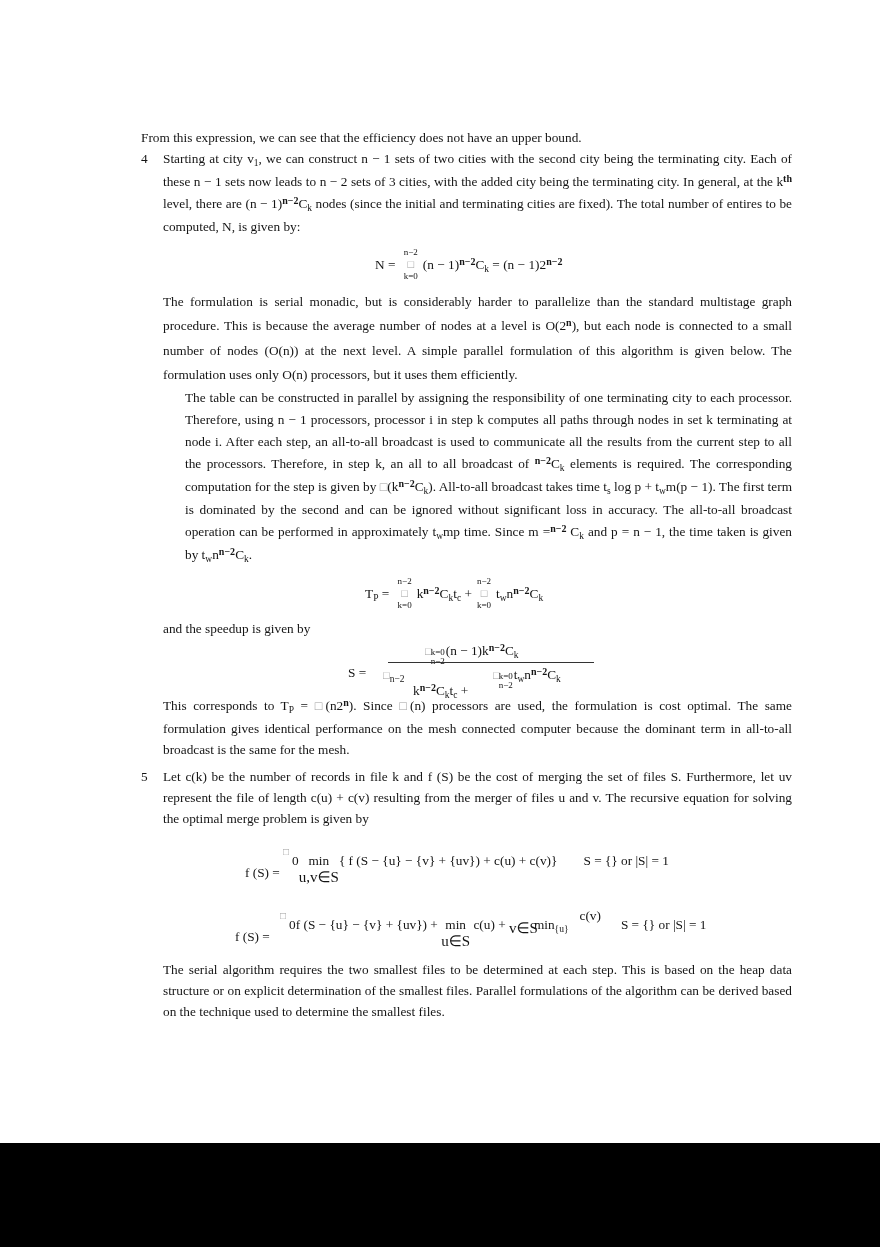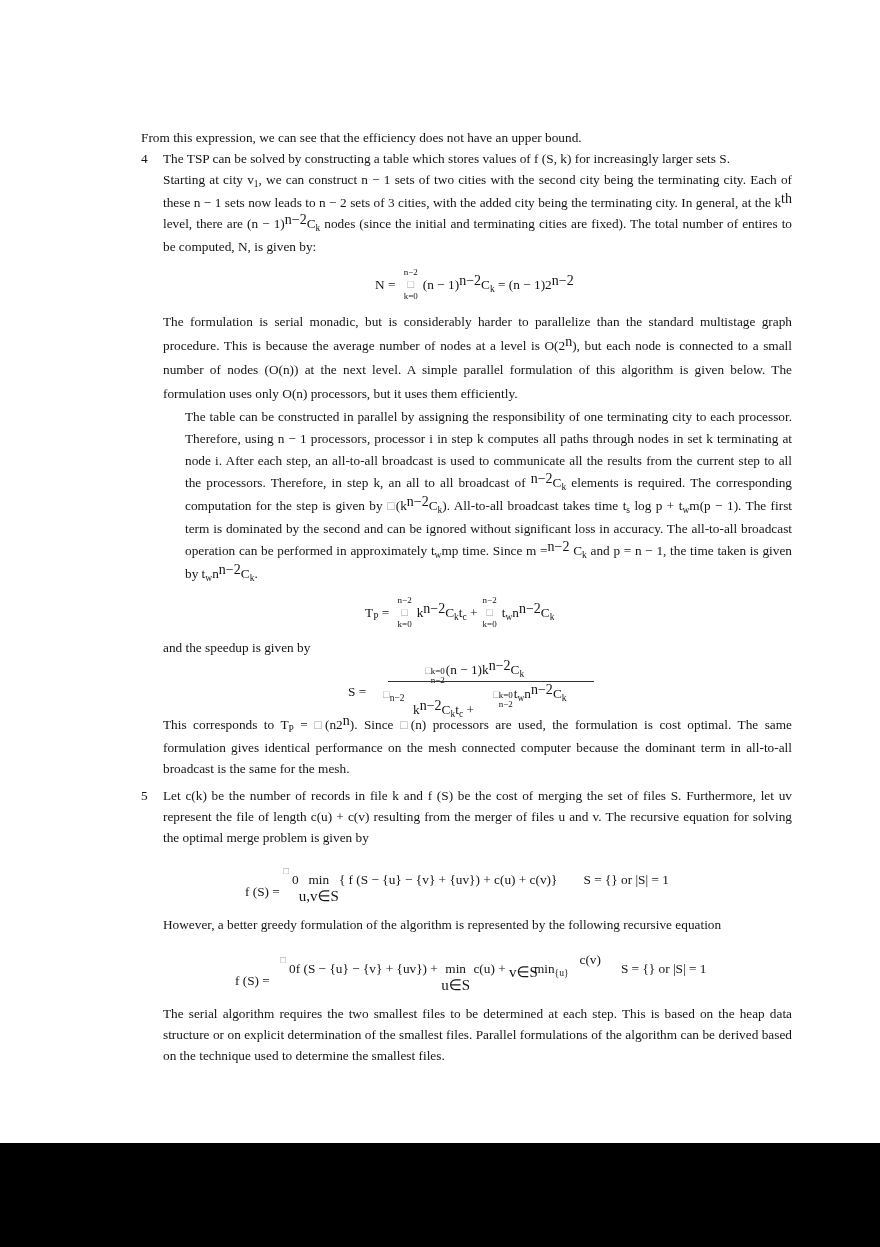--- a/index.html
+++ b/index.html
@@ -8,21 +8,21 @@
   .content{position:absolute;top:127px;left:141px;width:651px;}
   p.par{margin:0;text-align:justify;font-size:13.3px;line-height:21px;}
   p.loose{line-height:24px;}
   p.mid{line-height:22px;margin-left:22px;}
   .indented{margin-left:22px;width:629px;}
   .item{display:flex;}
   .item-num{width:22px;font-size:13.3px;line-height:21px;flex:0 0 22px;}
   .item-body{width:629px;}
   .mt2{margin-top:2px;} .mt3{margin-top:3px;} .mt5{margin-top:5px;} .mt6{margin-top:6px;} .mt8{margin-top:8px;}
   
-  .sp{font-size:14px;position:relative;top:-4px;}
+  .sp{font-size:10px;position:relative;top:-4px;font-weight:bold;}
   .sb{font-size:9.5px;position:relative;top:3px;}
   .gb{color:#a0a0a0;font-size:0.95em;}
   
   .sum{display:inline-flex;flex-direction:column;align-items:center;line-height:1;margin:0 5px;}
   .sum-top,.sum-bot{font-size:9px;}
   .sum-box{font-size:11px;color:#a0a0a0;margin:2px 0;}
   .eq-row{display:flex;align-items:center;font-size:13.3px;}
   .eq-n{margin:11px 0 9px 212px;}
   .eq-tp{margin:10px 0 8px 202px;}
   .eq-t{white-space:pre;}
@@ -58,21 +58,20 @@
 <body>
 
 <div class="screen">
   <div class="content">
 
     <p class="par indented"><span>From this expression, we can see that the efficiency does not have an upper bound.</span></p>
 
     <div class="item">
       <div class="item-num">4</div>
       <div class="item-body">
-        <p class="par"><span>The TSP can be solved by constructing a table which stores values of f (S, k) for increasingly larger sets S.</span></p>
         <p class="par mt3"><span>Starting at city v</span><span class="sb">1</span><span>, we can construct n − 1 sets of two cities with the second city being the terminating city. Each of these n − 1 sets now leads to n − 2 sets of 3 cities, with the added city being the terminating city. In general, at the k</span><span class="sp">th</span><span> level, there are (n − 1)</span><span class="sp">n−2</span><span>C</span><span class="sb">k</span><span> nodes (since the initial and terminating cities are fixed). The total number of entires to be computed, N, is given by:</span></p>
 
         <div class="eq-row eq-n">
           <span class="eq-t"><span>N = </span></span>
           <span class="sum">
             <span class="sum-top">n−2</span>
             <span class="sum-box">□</span>
             <span class="sum-bot">k=0</span>
           </span>
           <span class="eq-t"><span>(n − 1)</span><span class="sp">n−2</span><span>C</span><span class="sb">k</span><span> = (n − 1)2</span><span class="sp">n−2</span></span>
@@ -141,21 +140,20 @@
             <span>0</span>
             <span class="minstack">
               <span>min</span>
               <span class="under">u,v∈S</span>
             </span>
             <span>{ f (S − {u} − {v} + {uv}) + c(u) + c(v)}</span>
             <span class="cond">S = {} or |S| = 1</span>
           </span>
         </div>
 
-        <p class="par mt2"><span>However, a better greedy formulation of the algorithm is represented by the following recursive equation</span></p>
 
         <div class="eq-f eq-f2">
           <span class="abs f2-lhs">f (S) =</span>
           <span class="abs f2-row">
             <span class="raised">□</span>
             <span>0f (S − {u} − {v} + {uv}) + </span>
             <span class="minstack">
               <span>min</span>
               <span class="under">u∈S</span>
             </span>

